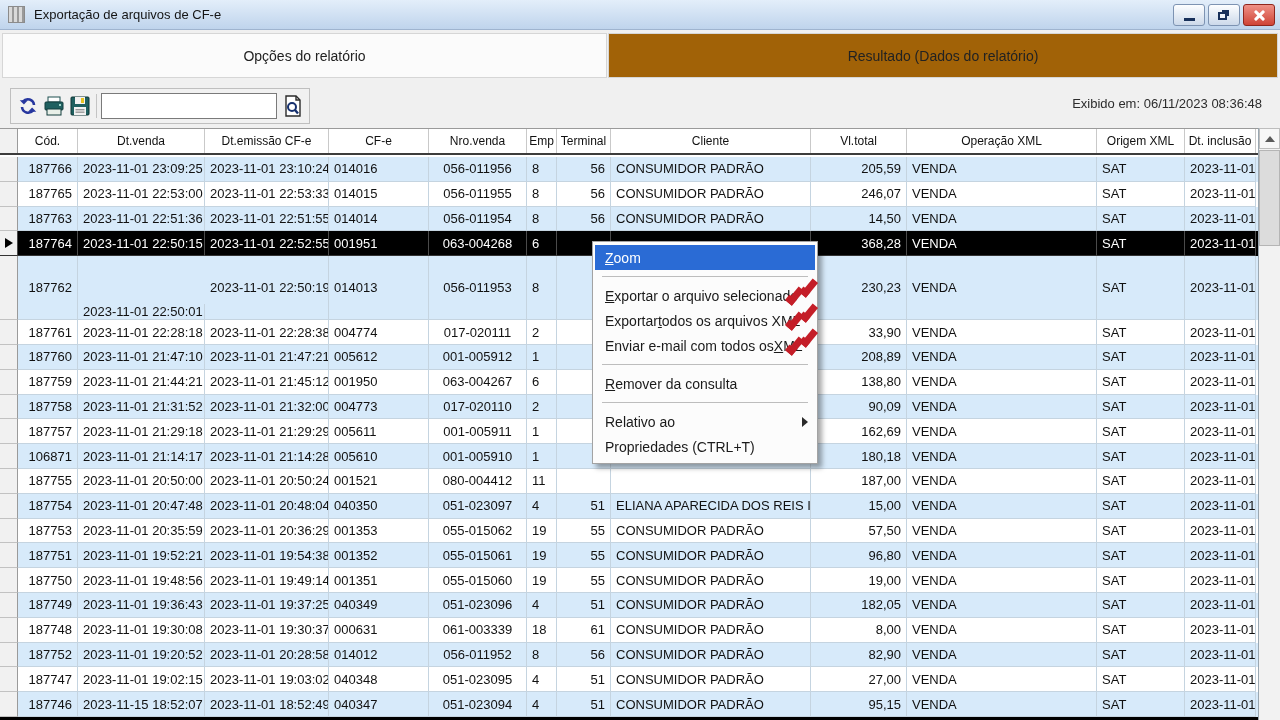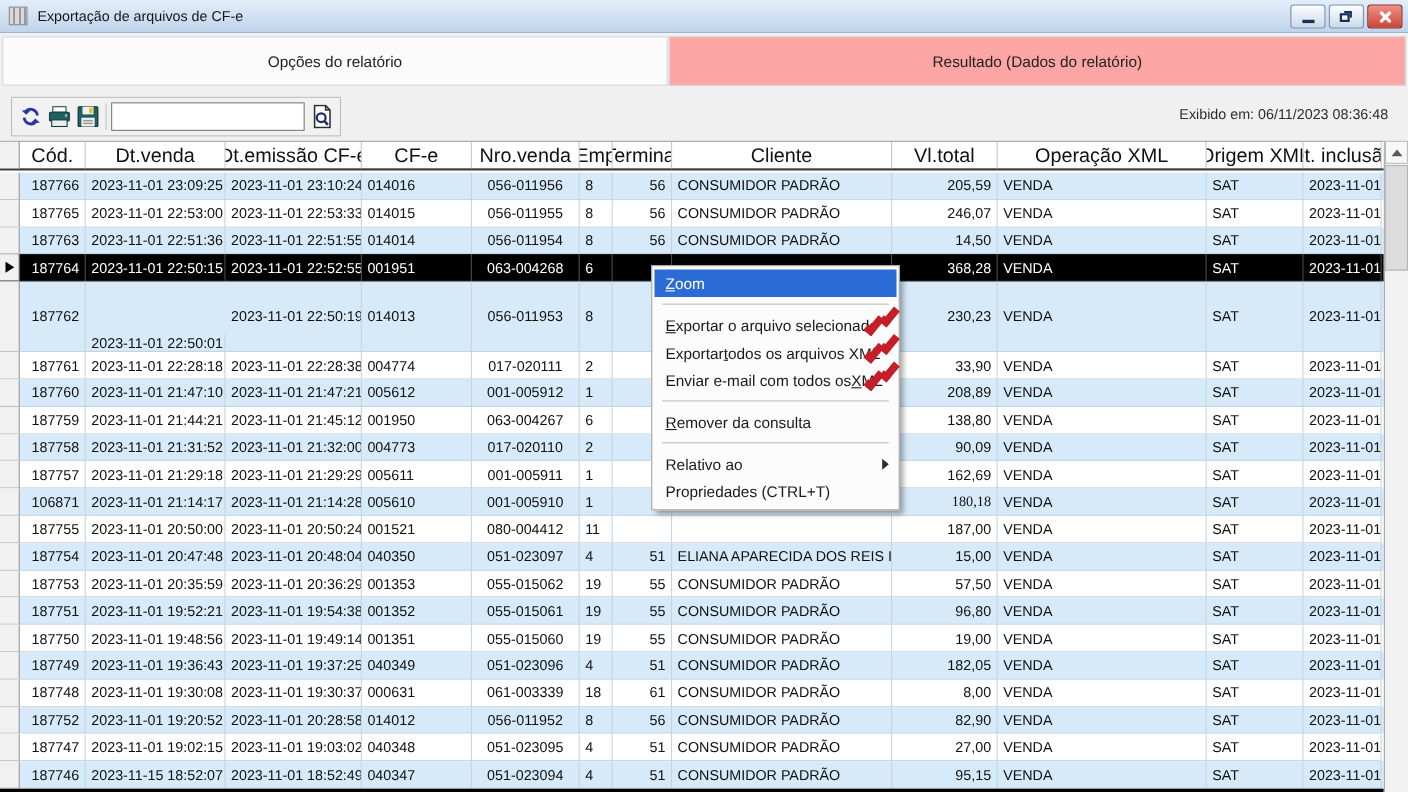--- a/index.html
+++ b/index.html
@@ -21,34 +21,34 @@
   .g-min { width:11px; height:3px; background:#18305a; margin-top:9px; }
   .g-rest { width:9px; height:8px; border:2px solid #18305a; background:#eef3fa; box-shadow:3px -3px 0 -1px #18305a; margin:2px 3px 0 0; }
   .g-x { position:relative; width:12px; height:12px; }
   .g-x::before,.g-x::after { content:""; position:absolute; left:5px; top:0; width:3px; height:13px; background:#fff; border-radius:1px; }
   .g-x::before { transform:rotate(45deg); } .g-x::after { transform:rotate(-45deg); }
 
   
   .tabbar { position:absolute; top:33px; left:2px; width:1276px; height:45px; }
   .tab { position:absolute; top:0; height:45px; border:1px solid #d6d6d6; display:flex; align-items:center; justify-content:center; font-size:14px; color:#222; }
   .tab.left { left:0; width:605px; background:#fbfbfb; }
-  .tab.right { left:606px; width:670px; background:#fca5a5;align-items:center; }
+  .tab.right { left:606px; width:670px; background:#a16207;align-items:center; }
 
   
   .toolgroup { position:absolute; left:10px; top:88px; width:300px; height:36px; border:1px solid #bfbfbf; background:#f1f1f1; display:flex; align-items:center; padding-left:5px; }
   .tbtn { width:24px; height:26px; display:flex; align-items:center; justify-content:center; margin-right:2px; }
   .tsep { width:1px; height:24px; background:#c4c4c4; margin:0 4px 0 2px; }
   .searchbox { width:176px; height:26px; border:1px solid #7a7a7a; background:#fff; font-size:13px; padding:0 4px; font-family:"Liberation Sans",sans-serif; }
   .pbtn { width:28px; height:28px; display:flex; align-items:center; justify-content:center; margin-left:2px; }
   .status { position:absolute; right:18px; top:96px; font-size:13px; color:#2c2c2c; }
 
   
   .grid { position:absolute; left:0; top:128px; width:1258px; bottom:0; background:#fff; border-top:1px solid #9a9a9a; }
   .thead { display:flex; height:26px; background:#fff; border-bottom:2px solid #3c3c3c; }
-  .th { font-size:18px; display:flex; align-items:center; justify-content:center; border-right:1px solid #c9c9c9; white-space:nowrap; overflow:hidden; }
+  .th { font-size:12px; display:flex; align-items:center; justify-content:center; border-right:1px solid #c9c9c9; white-space:nowrap; overflow:hidden; }
   .th.gut { background:#f1f1f1; border-right:1px solid #9a9a9a; }
   .rows { position:absolute; top:28px; bottom:3px; left:0; width:1258px; display:flex; flex-direction:column; }
   .tr { flex:1; display:flex; background:#fff; }
   .tr.alt { background:#d7eafa; }
   .tr.sel { background:#000; color:#fff; }
   .td { font-size:13px; display:flex; align-items:center; padding:0 5px; border-right:1px solid #c5d4e0; border-bottom:1px solid #c5d4e0; white-space:nowrap; overflow:hidden; }
   .tr.sel .td { border-right-color:#4a4a4a; border-bottom-color:#333; }
   .td.r { justify-content:flex-end; } .td.c { justify-content:center; }
   .td.gut { background:#f1f1f1; border-right:1px solid #9a9a9a; border-bottom:1px solid #c2c2c2; padding:0; justify-content:center; }
   .rowptr { width:0; height:0; border-left:8px solid #000; border-top:5px solid transparent; border-bottom:5px solid transparent; }
@@ -314,21 +314,21 @@
       <div class="tr alt">
         <div class="td gut" style="width: 18px;"></div>
         <div class="td r" style="width: 60px;">106871</div>
         <div class="td " style="width: 127px;">2023-11-01 21:14:17</div>
         <div class="td " style="width: 124px;">2023-11-01 21:14:28</div>
         <div class="td " style="width: 100px;">005610</div>
         <div class="td c" style="width: 98px;">001-005910</div>
         <div class="td " style="width: 30px;">1</div>
         <div class="td r" style="width: 54px;"></div>
         <div class="td " style="width: 200px;"></div>
-        <div class="td r" style="width: 96px; font-family: Liberation Serif, serif;">180,18</div>
+        <div class="td r" style="width: 96px;">180,18</div>
         <div class="td " style="width: 190px;">VENDA</div>
         <div class="td " style="width: 88px;">SAT</div>
         <div class="td " style="width: 71px;">2023-11-01</div>
       </div>
       <div class="tr">
         <div class="td gut" style="width: 18px;"></div>
         <div class="td r" style="width: 60px;">187755</div>
         <div class="td " style="width: 127px;">2023-11-01 20:50:00</div>
         <div class="td " style="width: 124px;">2023-11-01 20:50:24</div>
         <div class="td " style="width: 100px;">001521</div>

